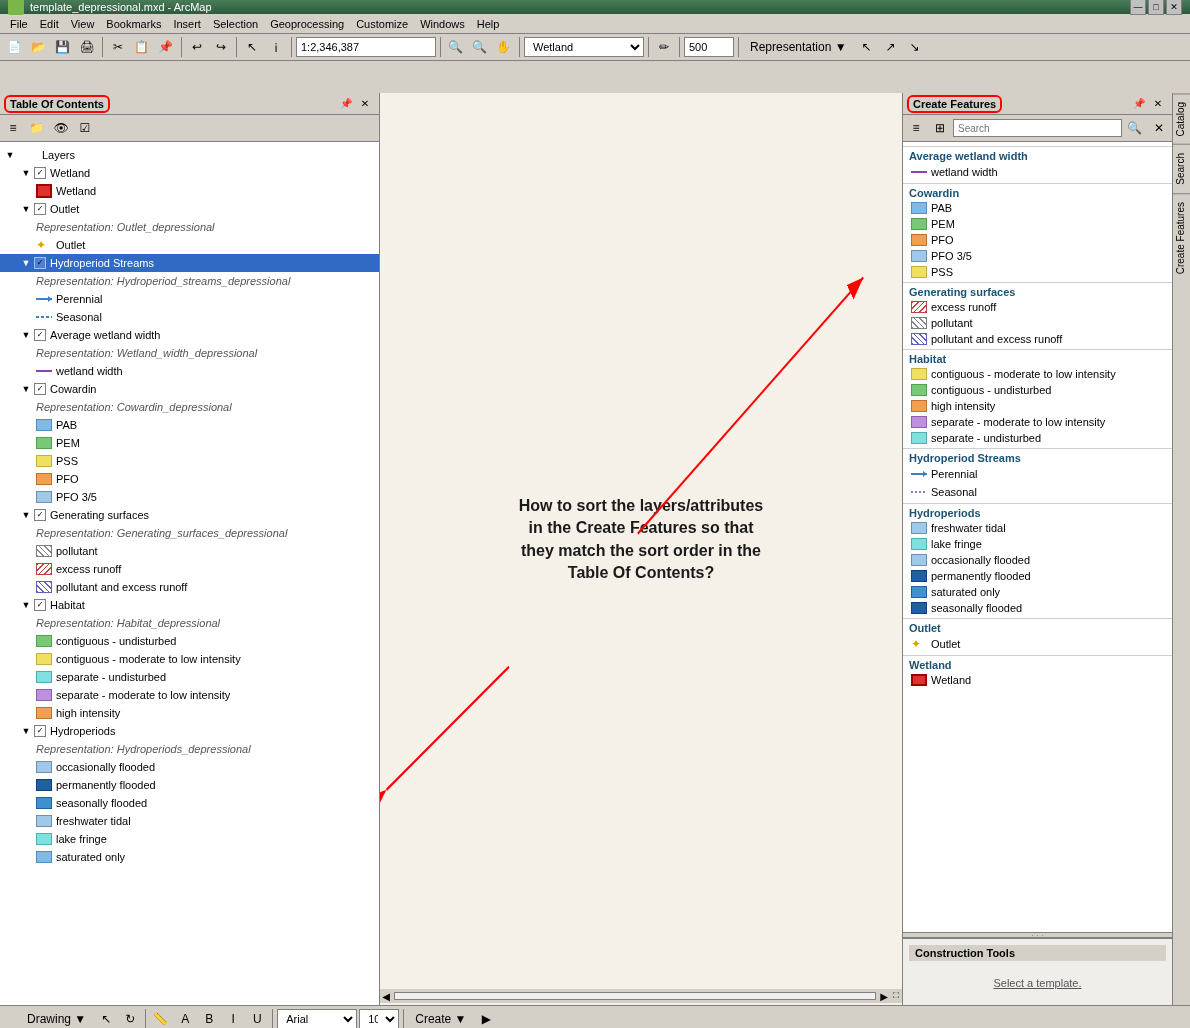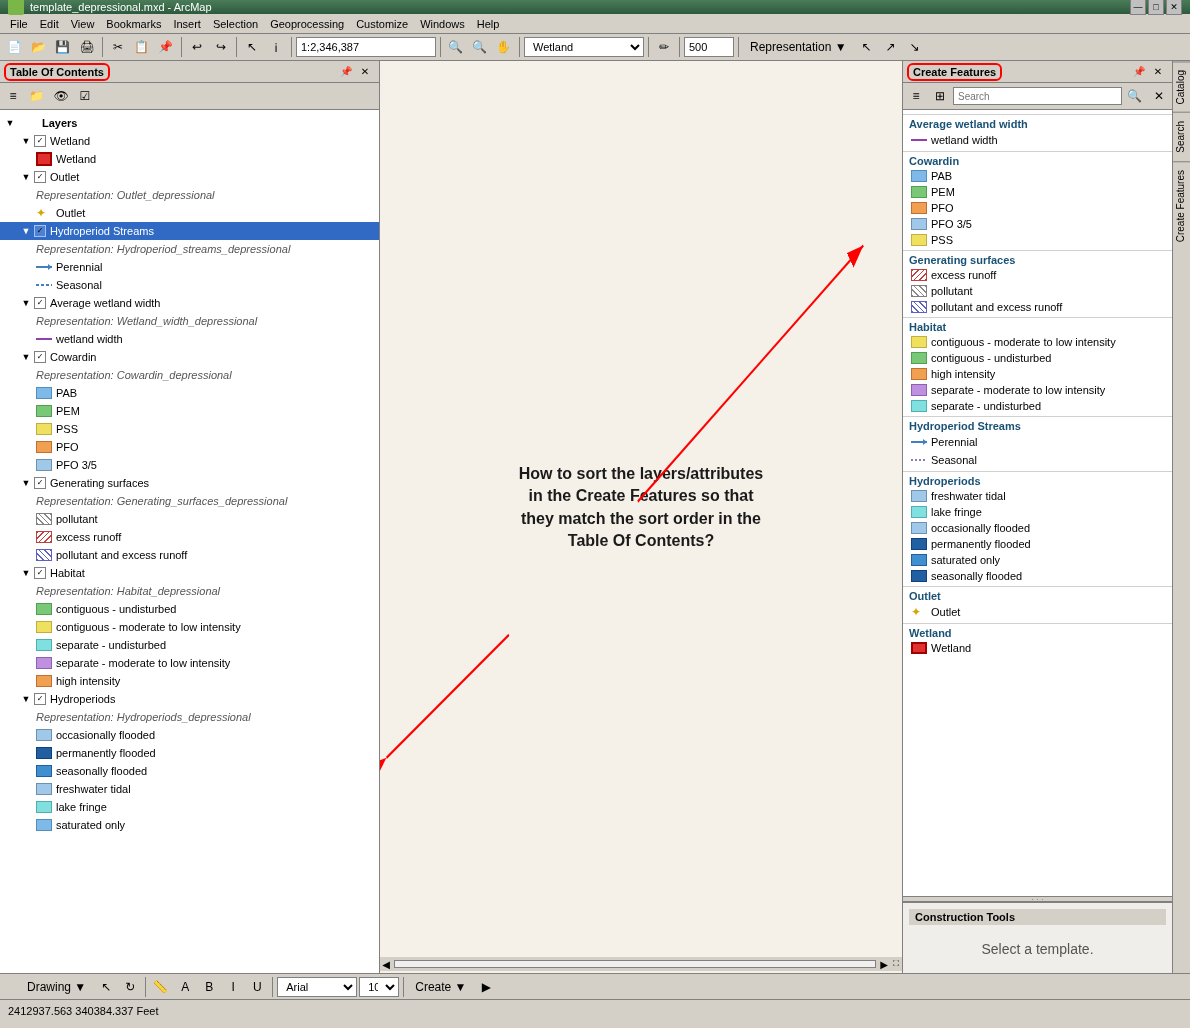--- a/index.html
+++ b/index.html
@@ -19,21 +19,21 @@
     
     .toolbar-area { background: #d4d0c8; border-bottom: 1px solid #808080; }
     .toolbar-row { display: flex; align-items: center; padding: 2px 4px; gap: 2px; min-height: 26px; }
     .tb-btn { width: 22px; height: 22px; background: #d4d0c8; border: 1px solid transparent; display: flex; align-items: center; justify-content: center; cursor: pointer; font-size: 12px; }
     .tb-separator { width: 1px; height: 20px; background: #808080; margin: 0 2px; }
     .tb-input { height: 20px; padding: 0 4px; border: 1px solid #808080; background: white; font-size: 11px; width: 100px; }
     .tb-input-wide { width: 140px; }
     .tb-dropdown { height: 20px; padding: 0 4px; border: 1px solid #808080; background: white; font-size: 11px; width: 120px; }
 
     
-    .main-area { display: flex; height: calc(1028px - 22px - 20px - 52px - 22px); }
+    .main-area { display: flex; height: calc(1028px - 22px - 20px - 52px - 22px); margin-top: 32px; }
 
     
     .toc-panel { width: 380px; min-width: 380px; background: white; border-right: 1px solid #808080; display: flex; flex-direction: column; }
     .panel-header { background: #d4d0c8; border-bottom: 1px solid #808080; padding: 2px 6px; display: flex; align-items: center; justify-content: space-between; height: 22px; }
     .panel-title { font-size: 11px; font-weight: bold; }
     .panel-controls { display: flex; gap: 2px; }
     .panel-btn { width: 16px; height: 16px; font-size: 10px; display: flex; align-items: center; justify-content: center; cursor: pointer; background: #d4d0c8; border: 1px solid transparent; }
     .toc-toolbar { background: #d4d0c8; padding: 2px; display: flex; gap: 2px; border-bottom: 1px solid #808080; }
     .toc-content { flex: 1; overflow-y: auto; padding: 4px 0; }
     .toc-item { display: flex; align-items: center; padding: 1px 4px; cursor: pointer; line-height: 16px; }
@@ -59,37 +59,37 @@
     .search-box { flex: 1; height: 18px; border: 1px solid #808080; background: white; padding: 0 4px; font-size: 10px; }
     .cf-content { flex: 1; overflow-y: auto; padding: 2px 0; }
     .cf-section-header { font-size: 11px; font-weight: bold; color: #1a5276; padding: 3px 6px 1px 6px; border-top: 1px solid #d0d0d0; margin-top: 2px; }
     .cf-item { display: flex; align-items: center; padding: 2px 8px; cursor: pointer; }
     .cf-icon { width: 16px; height: 14px; display: inline-block; margin-right: 4px; flex-shrink: 0; }
     .cf-label { font-size: 11px; color: #000; }
 
     
     .ct-panel { background: #f0eeea; border-top: 1px solid #808080; padding: 6px; }
     .ct-title { font-size: 11px; font-weight: bold; background: #d4d0c8; padding: 2px 6px; margin-bottom: 6px; }
-    .ct-empty { font-size: 14px; color: #555; text-align: center; padding: 10px; }
+    .ct-empty { font-size: 11px; color: #555; text-align: center; padding: 10px; text-decoration: underline; }
 
     
     .side-tabs { display: flex; flex-direction: column; width: 18px; background: #d4d0c8; border-left: 1px solid #808080; }
     .side-tab { writing-mode: vertical-rl; transform: rotate(180deg); font-size: 10px; padding: 8px 2px; cursor: pointer; background: #d4d0c8; border-bottom: 1px solid #808080; }
 
     
     .status-bar { background: #d4d0c8; height: 22px; display: flex; align-items: center; padding: 0 8px; font-size: 11px; border-top: 1px solid #808080; gap: 8px; }
     .status-section { display: flex; align-items: center; gap: 4px; }
 
     
     .bottom-toolbar { background: #d4d0c8; height: 26px; display: flex; align-items: center; padding: 0 20px; gap: 2px; border-top: 1px solid #808080; }
 
     
     .sym-blue-box { background: #7eb9e8; border: 1px solid #5090c0; }
     .sym-star { color: #d4a800; font-size: 12px; }
-    .toc-text.bold { font-weight: bold; padding-left: 24px; }
+    .toc-text.bold { font-weight: normal; padding-left: 24px; }
 
     .cf-resize-handle { background: #d4d0c8; height: 6px; border-top: 1px solid #808080; border-bottom: 1px solid #808080; cursor: ns-resize; display: flex; justify-content: center; align-items: center; font-size: 8px; color: #808080; }
   </style>
 </head>
 <body>
 
 <div class="title-bar">
   <span class="title-bar-icon"></span>
   <span class="title-bar-title">template_depressional.mxd - ArcMap</span>
   <div class="title-bar-buttons">

